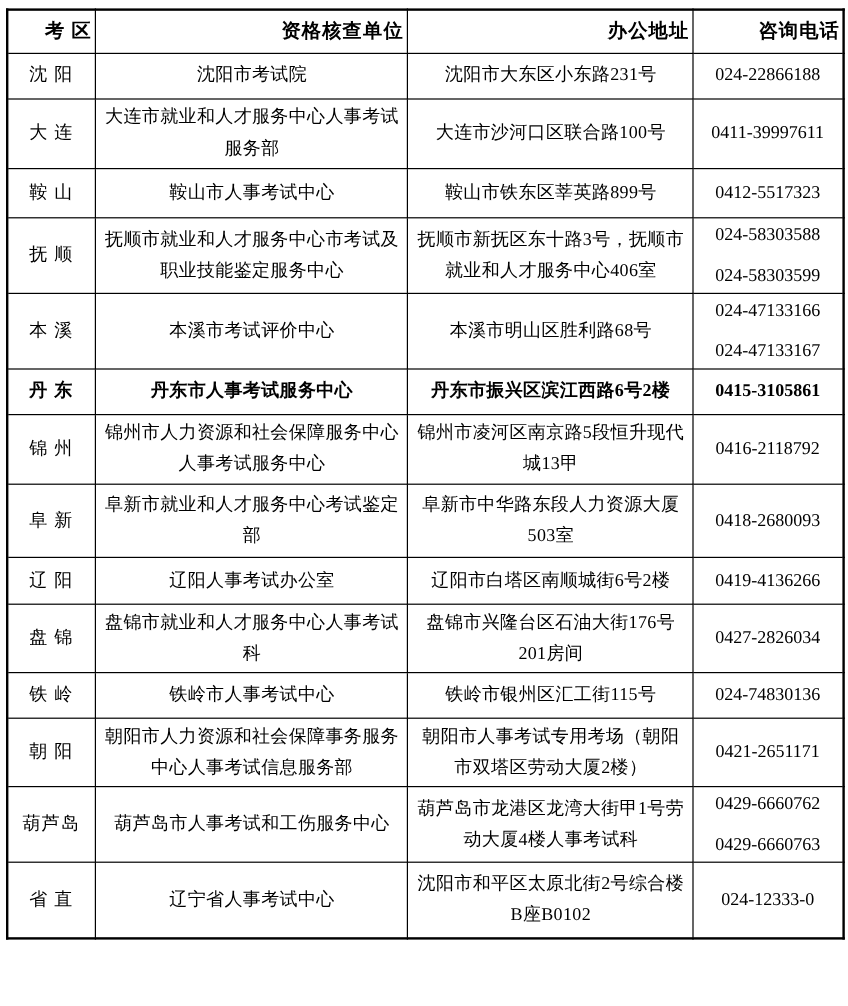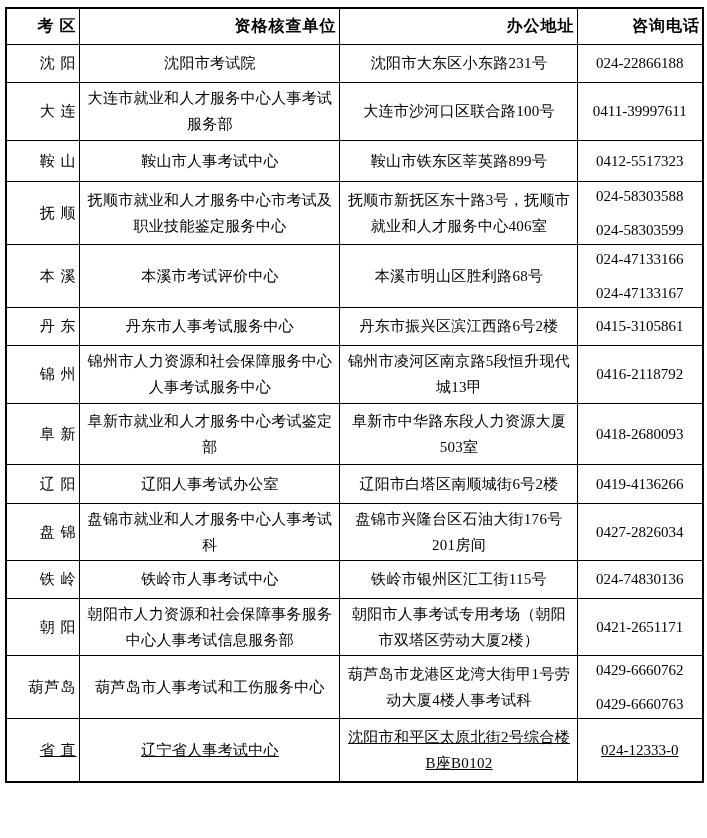--- a/index.html
+++ b/index.html
@@ -39,21 +39,21 @@
     padding: 5px 2px;
     letter-spacing: 1px;
   }
   td {
     font-size: 15px;
     line-height: 26px;
     vertical-align: middle;
     padding: 2px 4px;
   }
   td.c-district {
-    text-align: right;
+    text-align: center;
     letter-spacing: 1px;
     padding: 2px 2px;
   }
   td.c-unit, td.c-address {
     text-align: center;
     padding: 2px 6px 2px 8px;
     letter-spacing: 0.3px;
   }
   td.c-phone {
     text-align: center;
@@ -121,21 +121,21 @@
   </tr>
         <tr style="height: 62px;">
     <td class="c-district">本 溪</td>
     <td class="c-unit">本溪市考试评价中心</td>
     <td class="c-address">本溪市明山区胜利路68号</td>
     <td class="c-phone">
             <div class="phone-line">024-47133166</div>
             <div class="phone-line">024-47133167</div>
           </td>
   </tr>
-        <tr style="height: 38px;">
+        <tr style="height: 38px; font-weight: bold;">
     <td class="c-district">丹 东</td>
     <td class="c-unit">丹东市人事考试服务中心</td>
     <td class="c-address">丹东市振兴区滨江西路6号2楼</td>
     <td class="c-phone">
             <div class="phone-line">0415-3105861</div>
           </td>
   </tr>
         <tr style="height: 58px;">
     <td class="c-district">锦 州</td>
     <td class="c-unit">锦州市人力资源和社会保障服务中心人事考试服务中心</td>
@@ -186,21 +186,21 @@
   </tr>
         <tr style="height: 60px;">
     <td class="c-district">葫芦岛</td>
     <td class="c-unit">葫芦岛市人事考试和工伤服务中心</td>
     <td class="c-address">葫芦岛市龙港区龙湾大街甲1号劳动大厦4楼人事考试科</td>
     <td class="c-phone">
             <div class="phone-line">0429-6660762</div>
             <div class="phone-line">0429-6660763</div>
           </td>
   </tr>
-        <tr style="height: 64px; text-decoration: underline;">
+        <tr style="height: 64px;">
     <td class="c-district">省 直</td>
     <td class="c-unit">辽宁省人事考试中心</td>
     <td class="c-address">沈阳市和平区太原北街2号综合楼B座B0102</td>
     <td class="c-phone">
             <div class="phone-line">024-12333-0</div>
           </td>
   </tr>
       </tbody>
   </table>
 </div>

